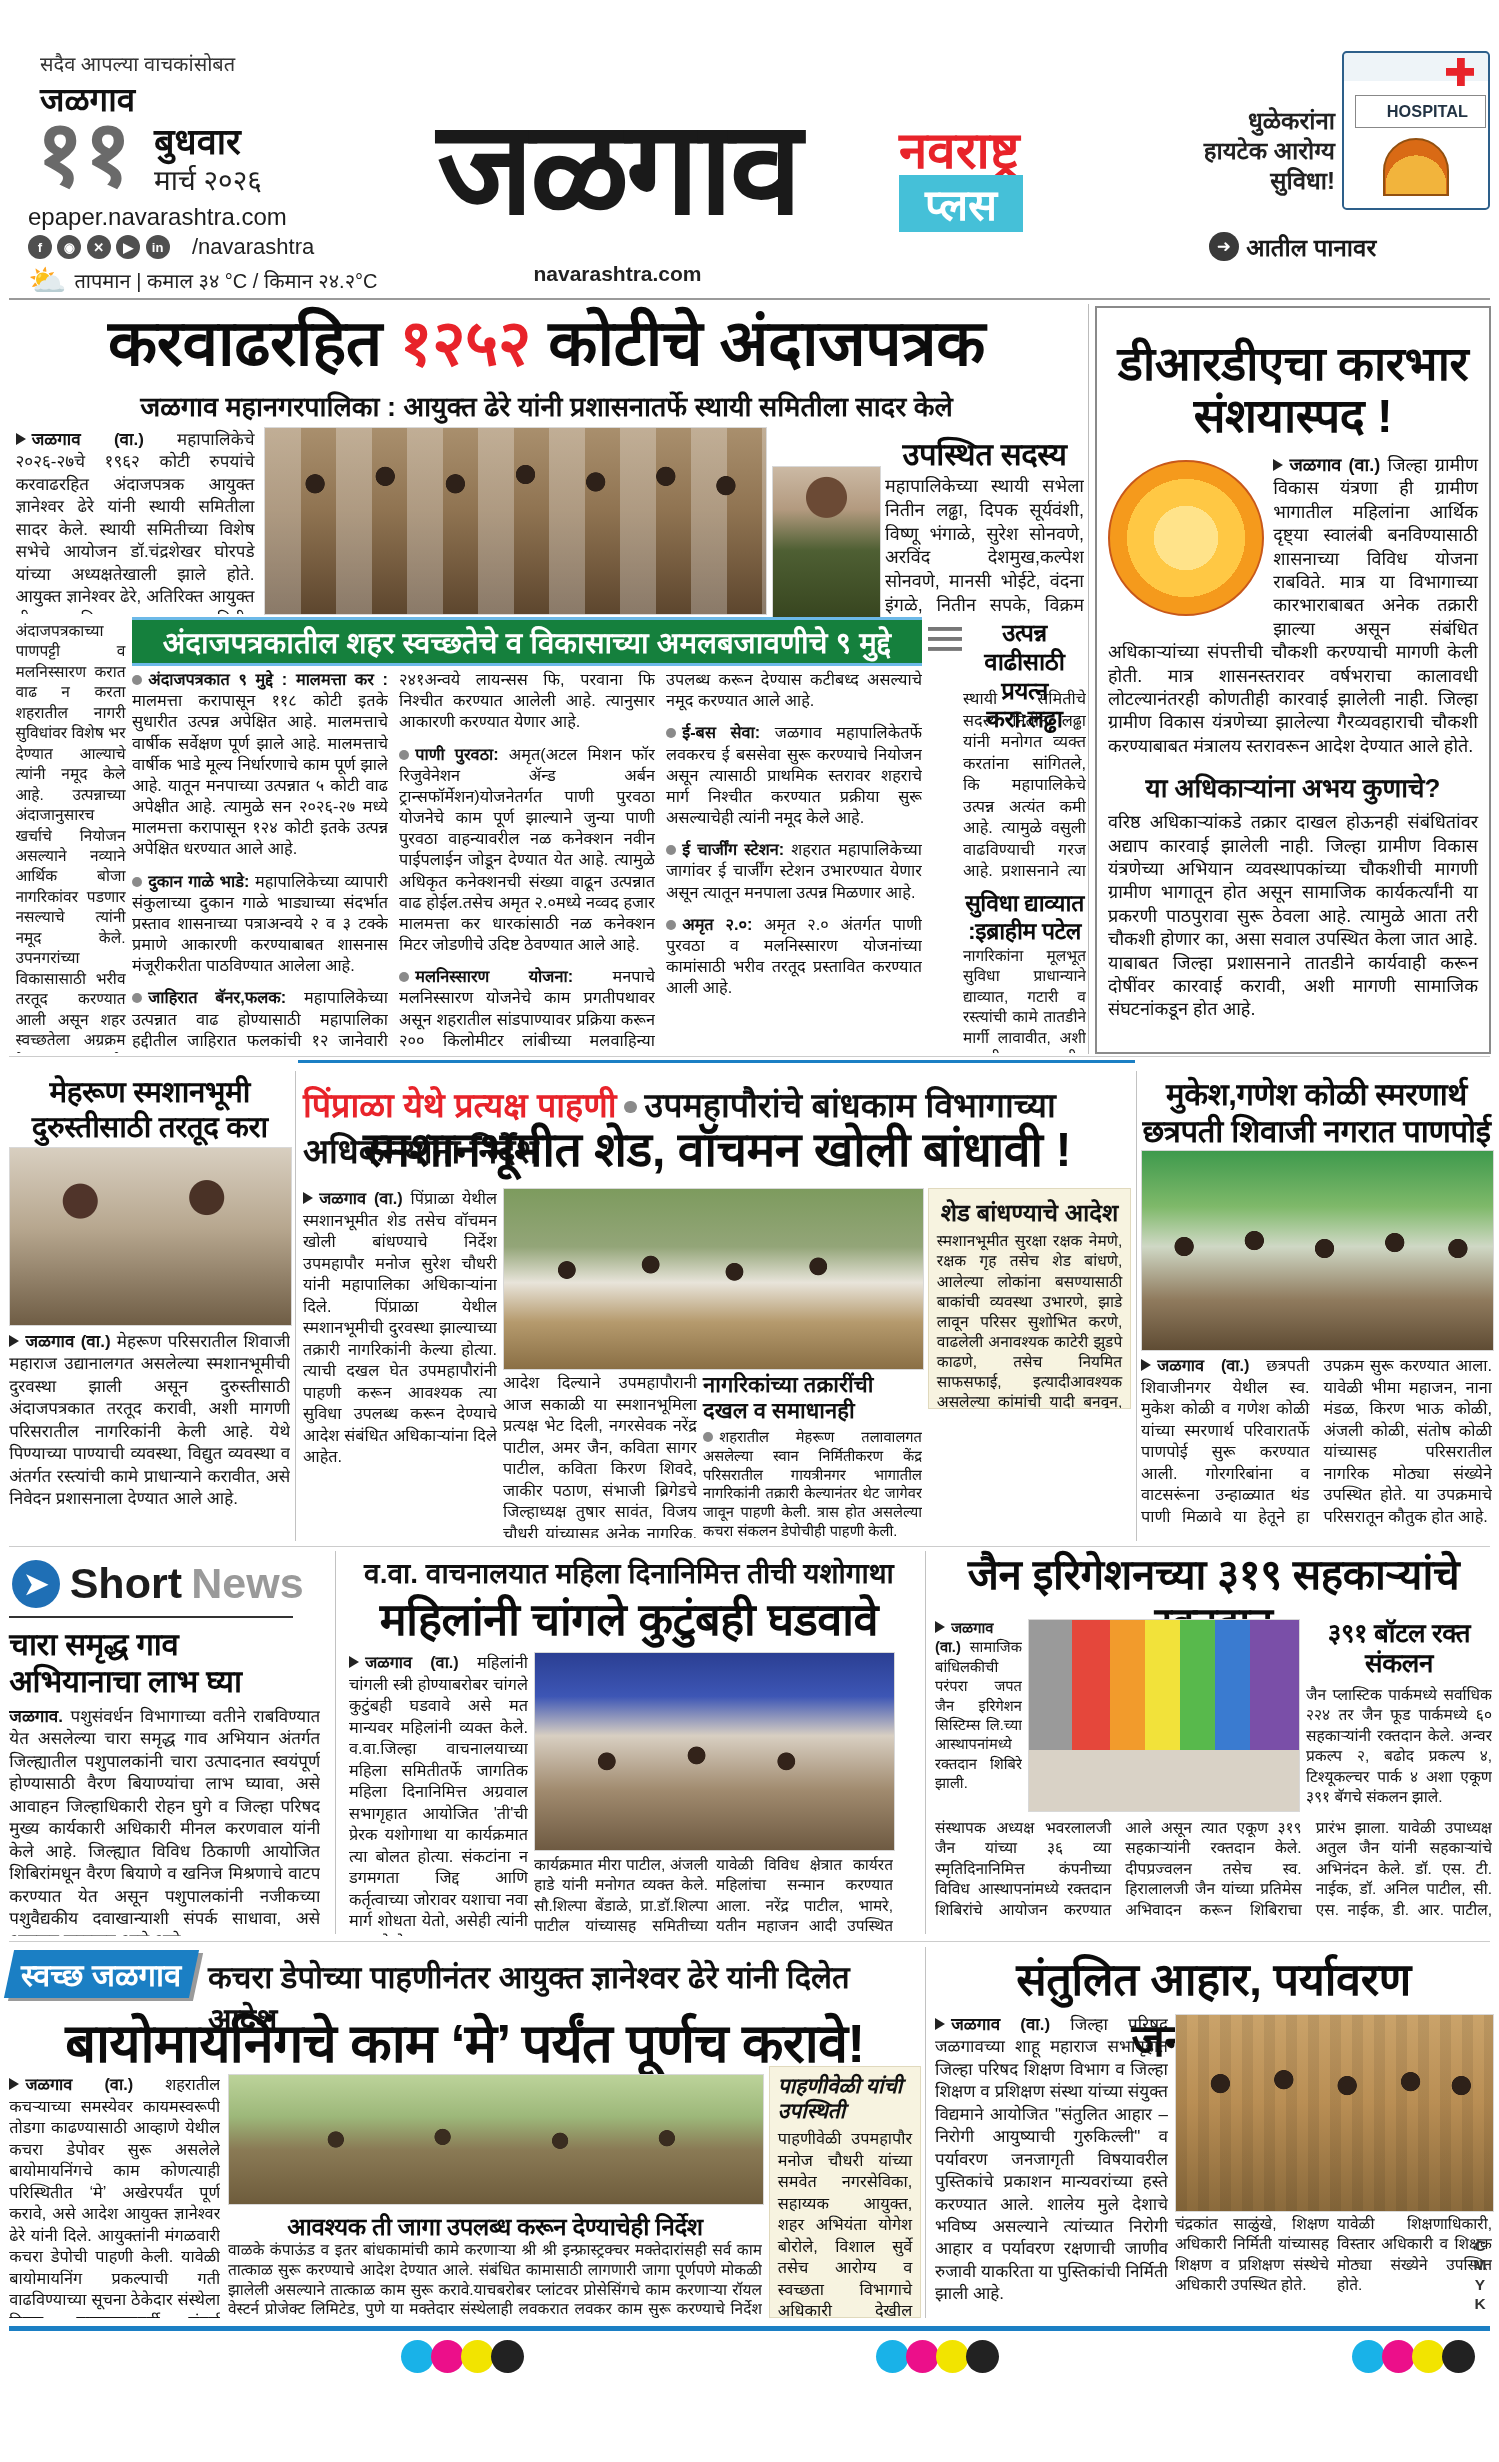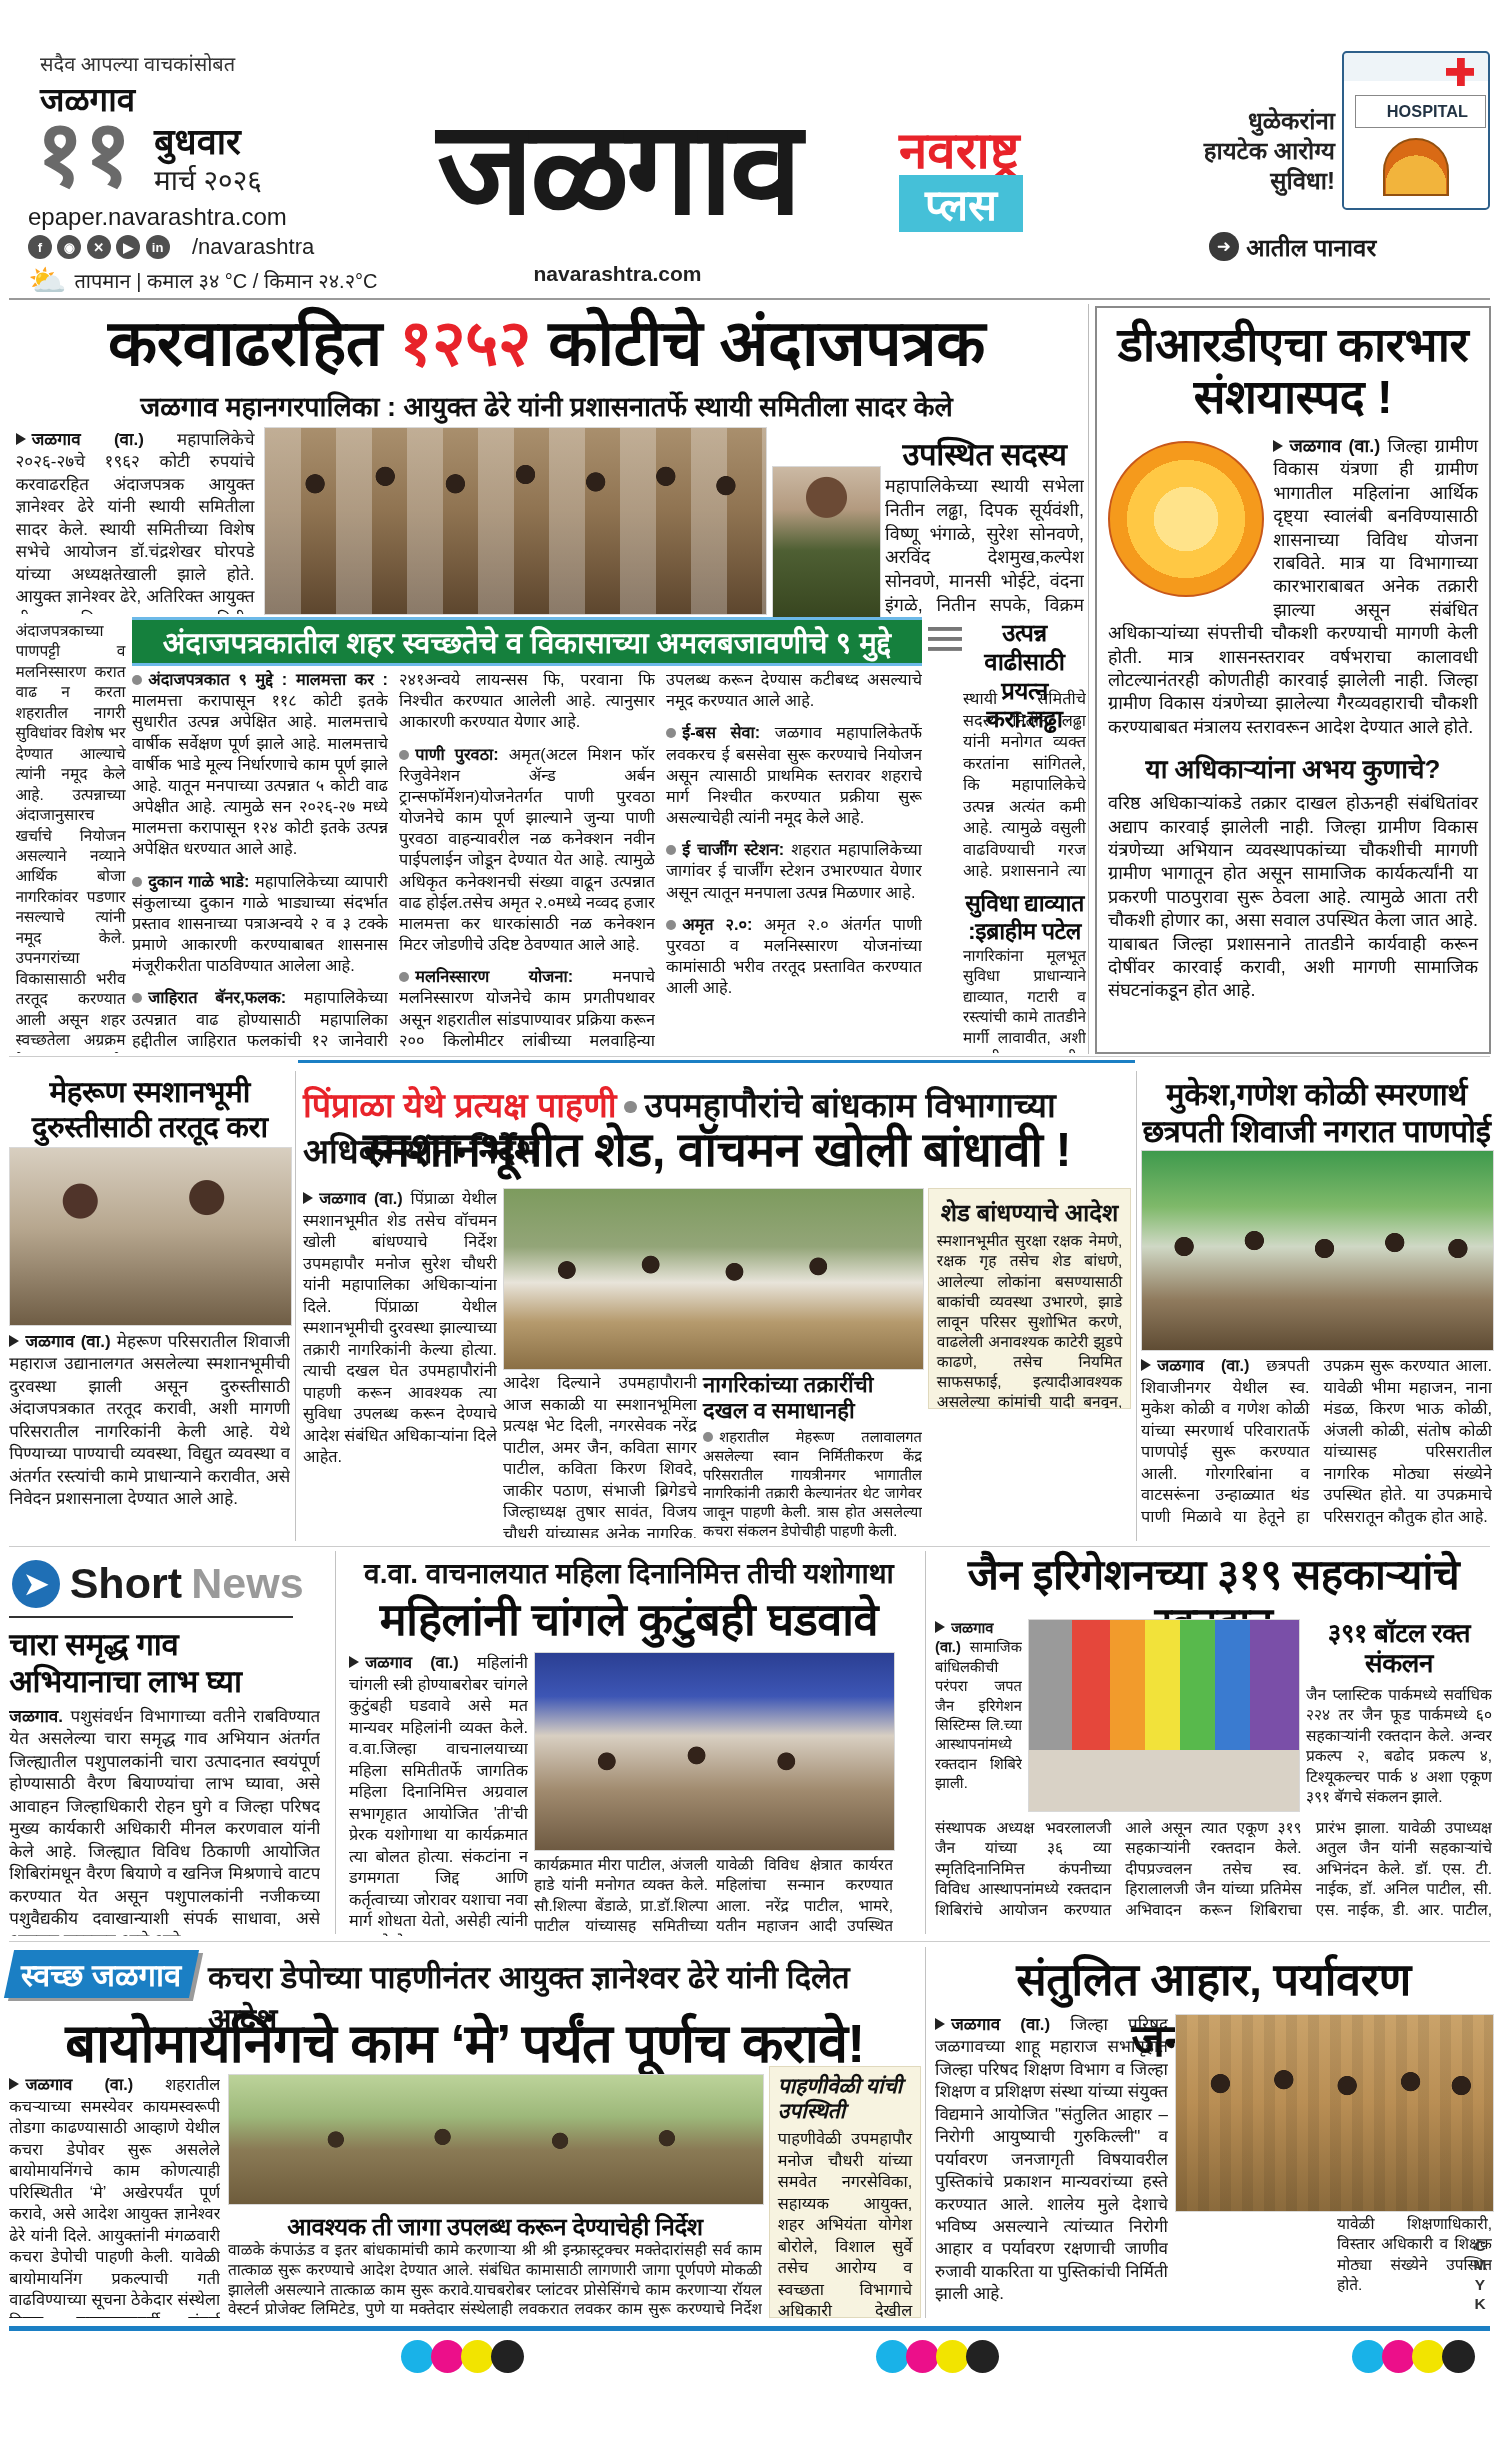--- a/index.html
+++ b/index.html
@@ -82,21 +82,21 @@
   .pt{font-size:16.3px;line-height:1.3;text-align:justify;margin-bottom:11px;}
   .ptl{font-weight:bold;}
   #ladha-head{left:963px;top:619px;width:123px;font-size:24px;text-align:center;line-height:1.2;}
   #ladha-text{left:963px;top:688px;width:123px;height:194px;font-size:16.3px;}
   #patel-head{left:963px;top:890px;width:123px;font-size:23px;text-align:center;line-height:1.2;}
   #patel-text{left:963px;top:946px;width:123px;height:107px;font-size:15.5px;}
   #lead-vrule{left:1088px;top:304px;width:0.8px;height:750px;background:#bbb;}
   
   #drda{left:1095px;top:306px;width:396px;height:748px;border:2.3px solid #8a8a8a;box-sizing:border-box;
         padding:7.8px 11px;overflow:hidden;}
-  #drda-h1{font-size:47px;font-weight:bold;text-align:center;line-height:1.12;margin-top:3px;}
+  #drda-h1{font-size:47px;font-weight:bold;text-align:center;line-height:1.12;margin-top:22px;}
   #drda-body1{font-size:18px;line-height:1.3;text-align:justify;margin-top:11px;}
   #drda-seal{float:left;width:152px;height:152px;border-radius:50%;margin:6.2px 9.3px 3.1px 0;border:2.3px solid #c8581a;
      background:radial-gradient(circle at 50% 50%,#ffe38a 0 30%,#ffc844 30% 55%,#f59a1c 55% 74%,#d96a15 74% 100%);}
   #drda-sub{font-size:26px;font-weight:bold;text-align:center;margin:11px 0 6.2px 0;}
   #drda-body2{font-size:18px;line-height:1.3;text-align:justify;}
   
   #r1-rule{left:9.3px;top:1056px;width:1481px;height:0.8px;background:#ccc;}
   #r1-blue{left:298px;top:1060px;width:837px;height:3.1px;background:#1b7fc4;}
   #r2-rule{left:9.3px;top:1546px;width:1481px;height:0.8px;background:#ccc;}
   #r3-rule{left:9.3px;top:1941px;width:1481px;height:0.8px;background:#ccc;}
@@ -398,20 +398,21 @@
     <div id="bio-side-h">पाहणीवेळी यांची उपस्थिती</div>
     <div id="bio-side-t">पाहणीवेळी उपमहापौर मनोज चौधरी यांच्या समवेत नगरसेविका, सहाय्यक आयुक्त, शहर अभियंता योगेश बोरोले, विशाल सुर्वे तसेच आरोग्य व स्वच्छता विभागाचे अधिकारी देखील उपस्थित होते.</div>
   </div>
 
   <div class="abs hl" id="san-hl">संतुलित आहार, पर्यावरण जनजागृती</div>
   <div class="abs txt" id="san-col1">
     <span class="tri"></span><b>जळगाव (वा.)</b>
     <span>जिल्हा परिषद जळगावच्या शाहू महाराज सभागृहात जिल्हा परिषद शिक्षण विभाग व जिल्हा शिक्षण व प्रशिक्षण संस्था यांच्या संयुक्त विद्यमाने आयोजित "संतुलित आहार – निरोगी आयुष्याची गुरुकिल्ली" व पर्यावरण जनजागृती विषयावरील पुस्तिकांचे प्रकाशन मान्यवरांच्या हस्ते करण्यात आले. शालेय मुले देशाचे भविष्य असल्याने त्यांच्यात निरोगी आहार व पर्यावरण रक्षणाची जाणीव रुजावी याकरिता या पुस्तिकांची निर्मिती झाली आहे.</span>
   </div>
   <div class="abs ph" id="san-photo"></div>
+  <div class="abs txt" id="san-col2">चंद्रकांत साळुंखे, शिक्षण अधिकारी निर्मिती यांच्यासह शिक्षण व प्रशिक्षण संस्थेचे अधिकारी उपस्थित होते.</div>
   <div class="abs txt" id="san-col3">यावेळी शिक्षणाधिकारी, विस्तार अधिकारी व शिक्षक मोठ्या संख्येने उपस्थित होते.</div>
 
   <div class="abs" id="foot-rule"></div>
   <div class="cmyk" id="cg1">
     <span class="cdot c1"></span>
     <span class="cdot c2"></span>
     <span class="cdot c3"></span>
     <span class="cdot c4"></span>
   </div>
   <div class="cmyk" id="cg2">

